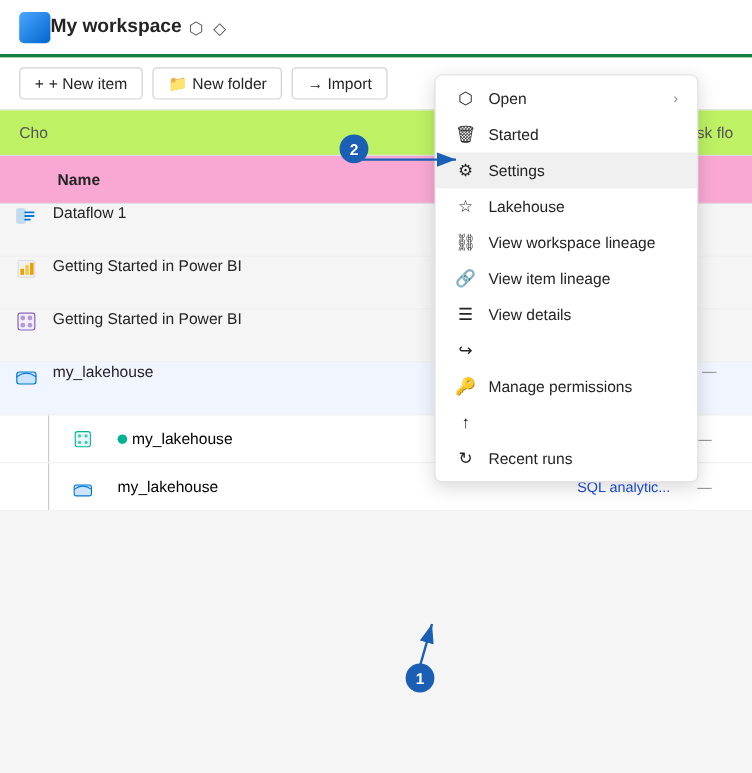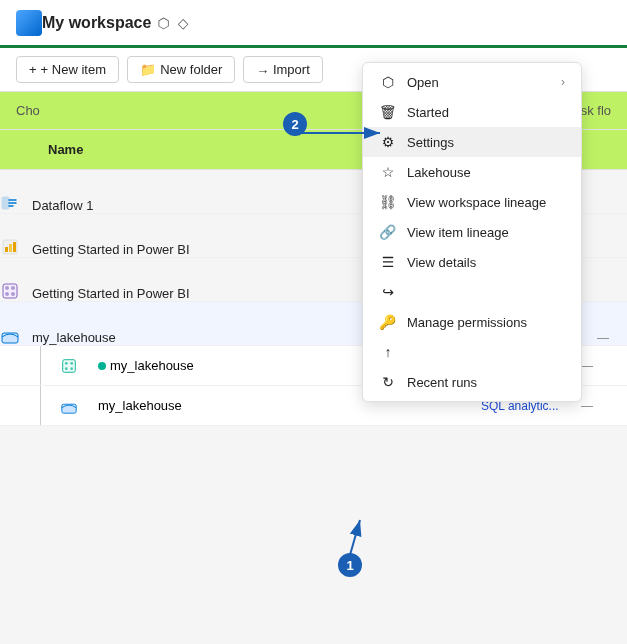--- a/index.html
+++ b/index.html
@@ -73,29 +73,29 @@
     }
     .table-header {
       display: flex;
       align-items: center;
       padding: 8px 16px;
       border-bottom: 1px solid #e0e0e0;
       height: 40px;
       font-size: 13px;
       font-weight: 600;
       color: #242424;
-      background: #bef264;
+      background: #f9a8d4;
     }
     .table-header .col-icon { width: 32px; }
     .table-header .col-name { flex: 1; }
 
     .table-row {
       display: flex;
-      align-items: flex-end;
-      padding: 0 0;
+      align-items: flex-start;
+      padding: 0 12px;
       height: 44px;
       border-bottom: 1px solid #f0f0f0;
       position: relative;
     }
     .table-row.highlighted { background: #f0f5ff; }
     .col-icon { width: 32px; display: flex; align-items: center; }
     .col-name { flex: 1; font-size: 13px; color: #242424; }
     .col-actions { display: flex; gap: 6px; align-items: center; }
     .col-type { width: 100px; font-size: 12px; color: #555; }
     .col-extra { width: 30px; font-size: 12px; color: #888; }

